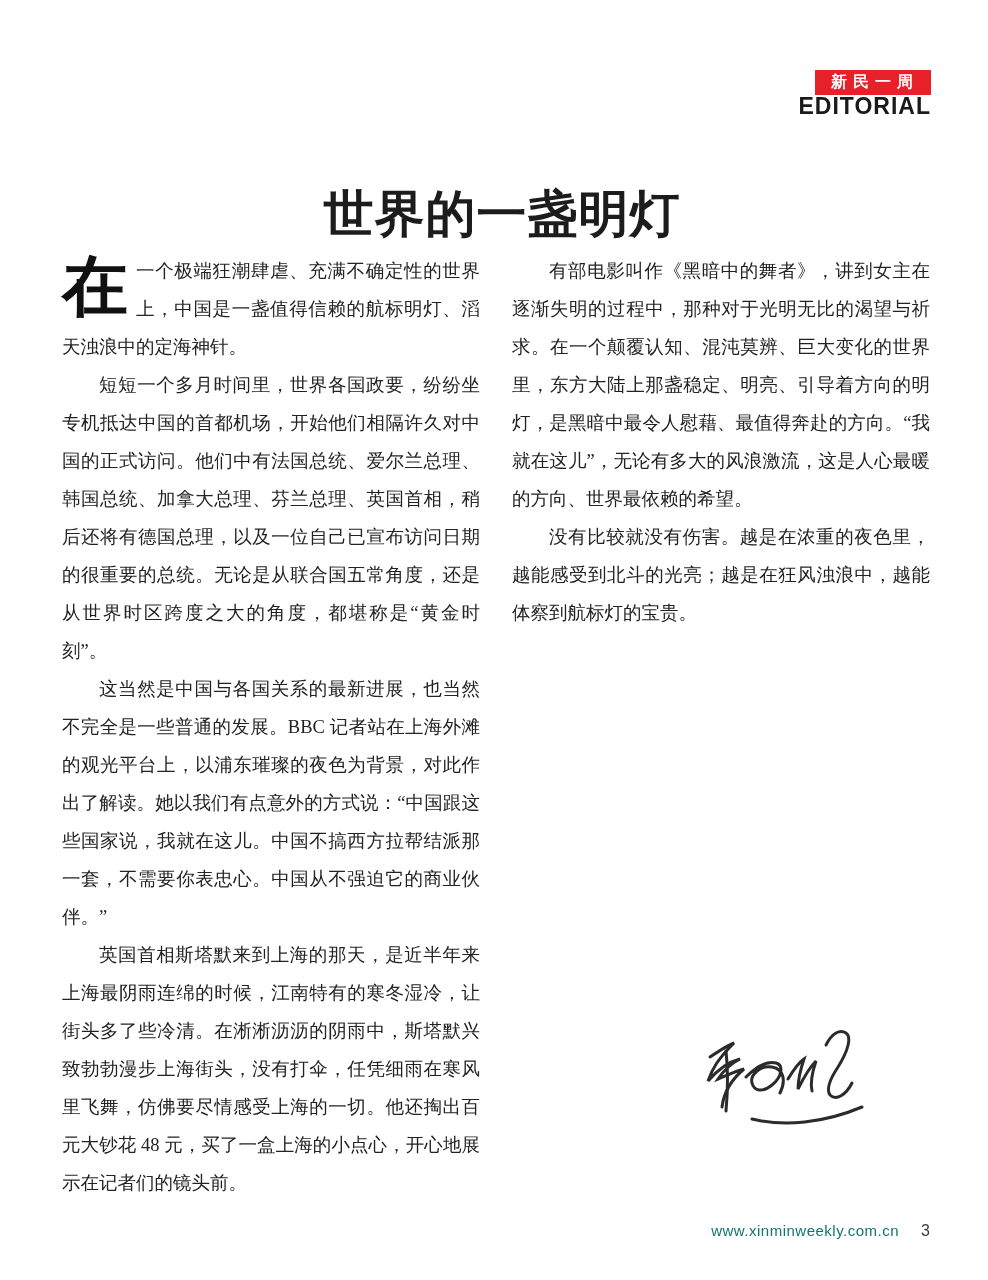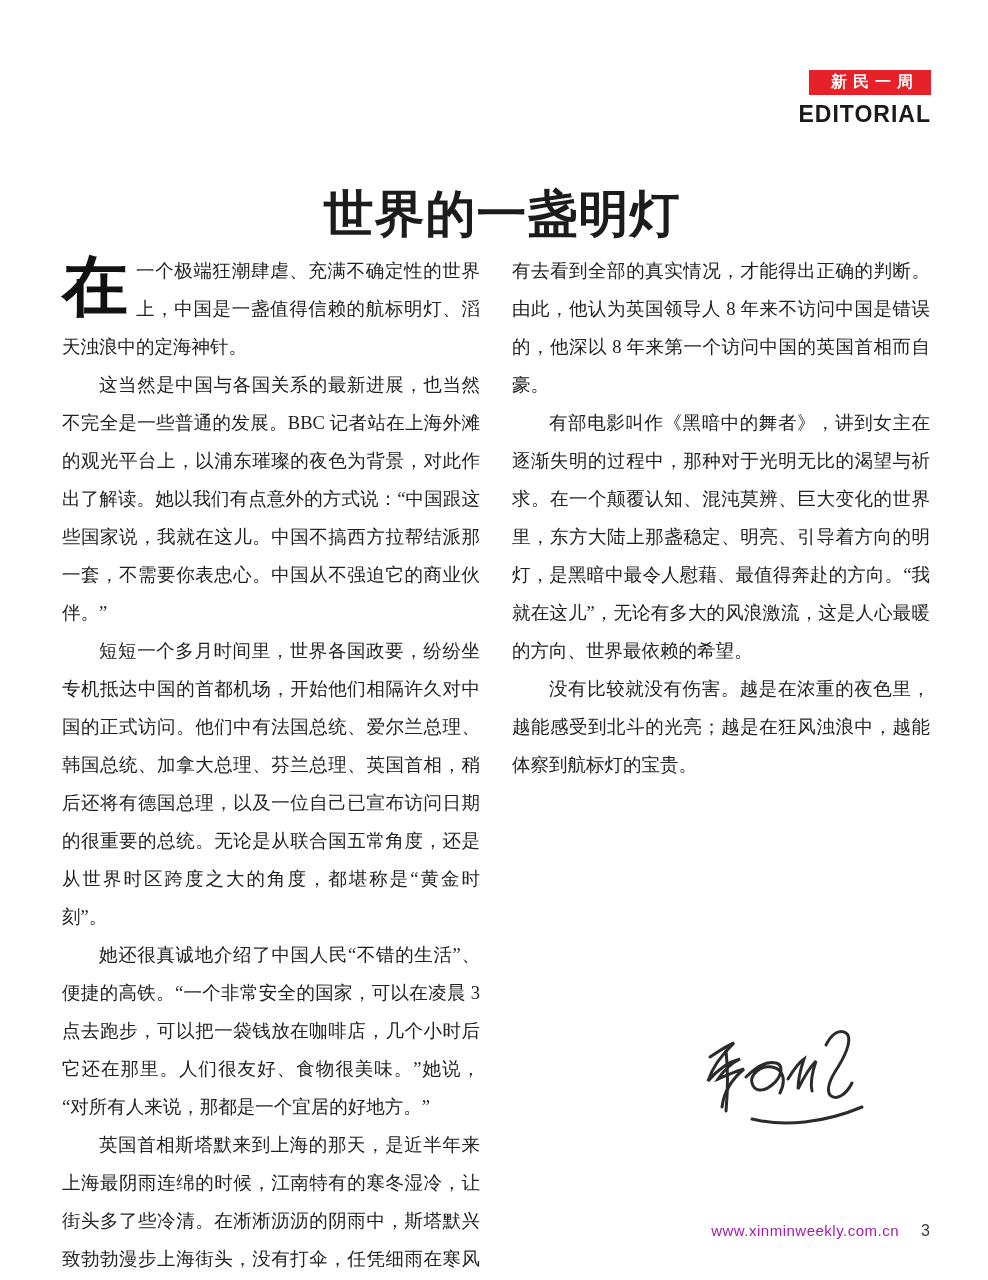--- a/index.html
+++ b/index.html
@@ -8,24 +8,24 @@
     font-family:"Liberation Serif","DejaVu Serif",serif;
     color:#212121;overflow:hidden;
   }
   .page{position:absolute;inset:0;}
 
   
   .masthead{position:absolute;top:70px;right:57px;text-align:right;}
   .brand-box{
     display:inline-block;background:#e62129;color:#ffffff;
     font-weight:bold;font-size:16px;letter-spacing:6px;
-    padding:4px 12px 5px 22px;line-height:1;
+    padding:4px 12px 5px 16px;line-height:1;
   }
   .section-label{
-    margin-top:8px;font-family:"Liberation Sans","DejaVu Sans",sans-serif;
+    margin-top:0;font-family:"Liberation Sans","DejaVu Sans",sans-serif;
     font-weight:800;font-size:23px;letter-spacing:1px;color:#1a1a1a;line-height:1;
   }
 
   
   .article-title{
     position:absolute;top:150px;left:8px;width:988px;text-align:center;
     font-size:50px;font-weight:900;letter-spacing:1px;color:#1c1c1c;line-height:1.2;
   }
 
   
@@ -45,46 +45,44 @@
   
   .signature{position:absolute;left:688px;top:1015px;width:200px;height:125px;}
   .signature svg{width:100%;height:100%;}
   .signature path{fill:none;stroke:#2b2b2b;stroke-width:3;stroke-linecap:round;}
 
   
   .footer{
     position:absolute;top:1222px;right:58px;
     font-family:"Liberation Sans","DejaVu Sans",sans-serif;font-size:15px;
   }
-  .footer .url{color:#a21caf;letter-spacing:.5px;text-align:right;}
+  .footer .url{color:#0f766e;letter-spacing:.5px;text-align:right;}
   .footer .page-num{color:#3c3c3c;margin-left:22px;font-size:16px;}
 </style>
 </head>
 <body>
 
 <div class="page">
 
   <div class="masthead">
     <div class="brand-box">新民一周</div>
     <div class="section-label">EDITORIAL</div>
   </div>
 
   <h1 class="article-title">世界的一盏明灯</h1>
 
   <div class="columns">
     <div class="col">
       <p class="lead"><span class="dropcap">在</span><span>一个极端狂潮肆虐、充满不确定性的世界上，中国是一盏值得信赖的航标明灯、滔天浊浪中的定海神针。</span></p>
+      <p>短短一个多月时间里，世界各国政要，纷纷坐专机抵达中国的首都机场，开始他们相隔许久对中国的正式访问。他们中有法国总统、爱尔兰总理、韩国总统、加拿大总理、芬兰总理、英国首相，稍后还将有德国总理，以及一位自己已宣布访问日期的很重要的总统。无论是从联合国五常角度，还是从世界时区跨度之大的角度，都堪称是“黄金时刻”。</p>
       <p>这当然是中国与各国关系的最新进展，也当然不完全是一些普通的发展。BBC 记者站在上海外滩的观光平台上，以浦东璀璨的夜色为背景，对此作出了解读。她以我们有点意外的方式说：“中国跟这些国家说，我就在这儿。中国不搞西方拉帮结派那一套，不需要你表忠心。中国从不强迫它的商业伙伴。”</p>
-      <p>短短一个多月时间里，世界各国政要，纷纷坐专机抵达中国的首都机场，开始他们相隔许久对中国的正式访问。他们中有法国总统、爱尔兰总理、韩国总统、加拿大总理、芬兰总理、英国首相，稍后还将有德国总理，以及一位自己已宣布访问日期的很重要的总统。无论是从联合国五常角度，还是从世界时区跨度之大的角度，都堪称是“黄金时刻”。</p>
-      <p>她还很真诚地介绍了中国人民“不错的生活”、便捷的高铁。“一个非常安全的国家，可以在凌晨 3 点去跑步，可以把一袋钱放在咖啡店，几个小时后它还在那里。人们很友好、食物很美味。”她说，“对所有人来说，那都是一个宜居的好地方。”</p>
       <p>英国首相斯塔默来到上海的那天，是近半年来上海最阴雨连绵的时候，江南特有的寒冬湿冷，让街头多了些冷清。在淅淅沥沥的阴雨中，斯塔默兴致勃勃漫步上海街头，没有打伞，任凭细雨在寒风里飞舞，仿佛要尽情感受上海的一切。他还掏出百元大钞花 48 元，买了一盒上海的小点心，开心地展示在记者们的镜头前。</p>
 
     </div>
     <div class="col">
-      <p class="no-indent">有去看到全部的真实情况，才能得出正确的判断。由此，他认为英国领导人 8 年来不访问中国是错误的，他深以 8 年来第一个访问中国的英国首相而自豪。</p>
       <p>有部电影叫作《黑暗中的舞者》，讲到女主在逐渐失明的过程中，那种对于光明无比的渴望与祈求。在一个颠覆认知、混沌莫辨、巨大变化的世界里，东方大陆上那盏稳定、明亮、引导着方向的明灯，是黑暗中最令人慰藉、最值得奔赴的方向。“我就在这儿”，无论有多大的风浪激流，这是人心最暖的方向、世界最依赖的希望。</p>
       <p><span>没有比较就没有伤害。越是在浓重的夜色里，越能感受到北斗的光亮；越是在狂风浊浪中，越能体察到航标灯的宝贵。</span></p>
     </div>
   </div>
 
   <div class="signature">
     <svg viewBox="0 0 200 125" xmlns="http://www.w3.org/2000/svg">
       <path d="M22,42 C34,34 40,30 46,28 C30,44 24,54 20,66 C32,52 44,46 52,44 C40,50 34,58 30,64 C40,60 48,56 56,54 C44,64 36,76 34,92"></path>
       <path d="M38,36 C40,54 40,74 38,96"></path>
       <path d="M58,62 C70,50 80,46 88,48 C96,50 94,62 84,70 C74,78 66,76 64,68 C62,60 72,50 84,52 C96,54 98,66 92,78"></path>

